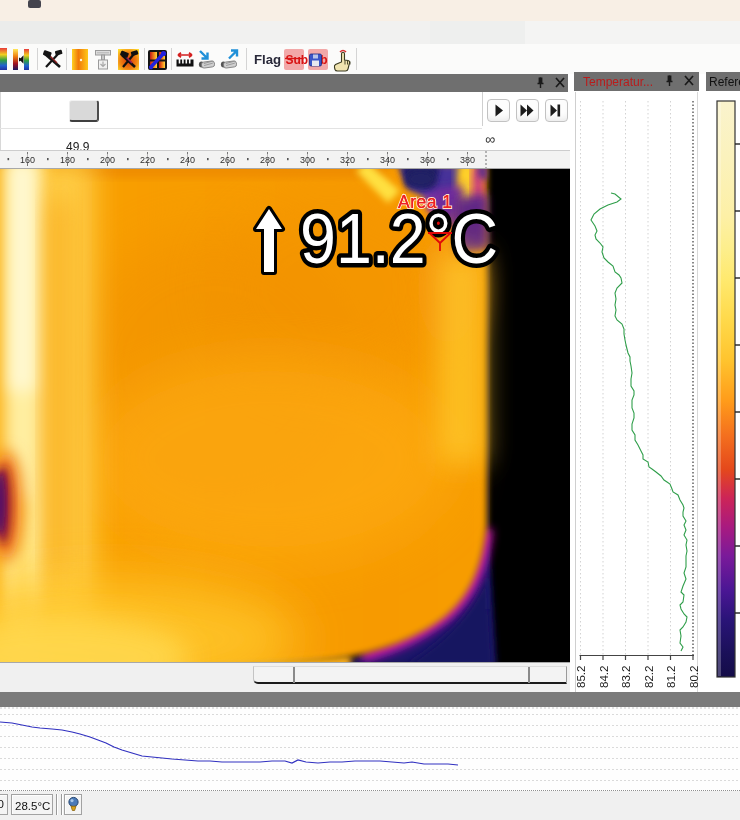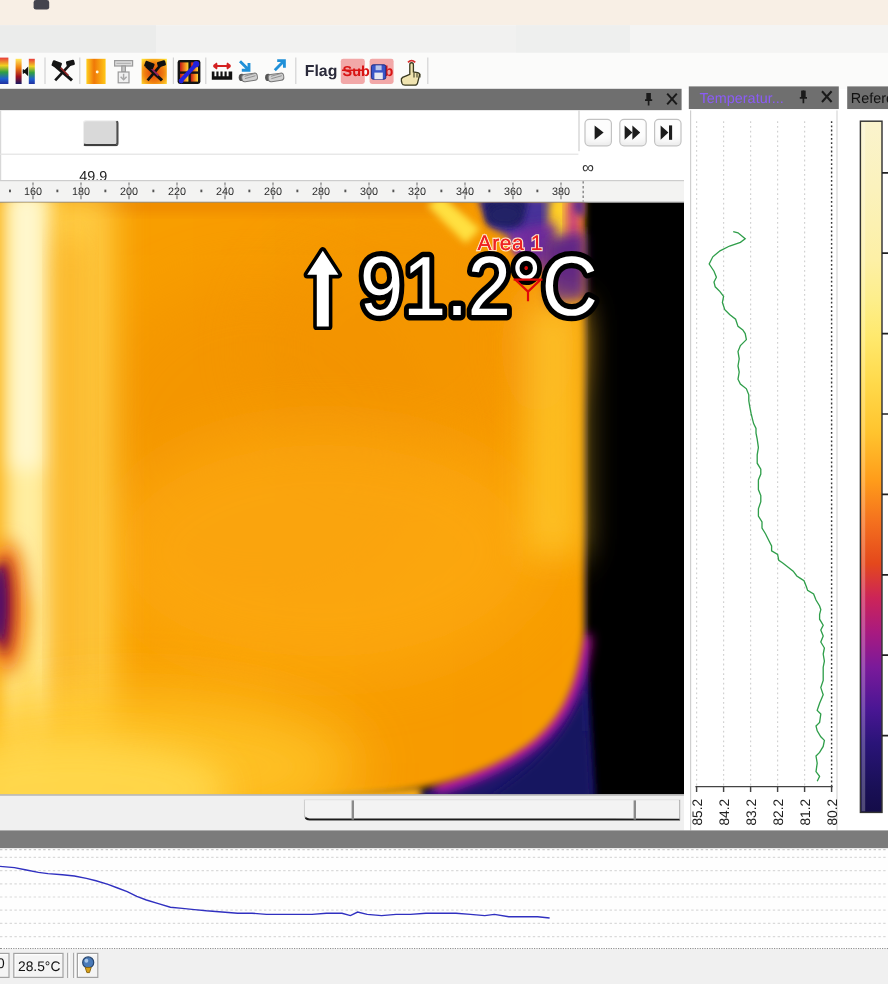--- a/index.html
+++ b/index.html
@@ -137,21 +137,21 @@
   <g>
     <path d="M340 8 q3 -3 6 0" stroke="#d83030" stroke-width="1.6" fill="none"></path>
     <path d="M341.5 10 v8 q0 0 -2.5 1 l-3.5 1.5 q-1.5 1 -1 3 l0.5 2 q0.5 1.5 2.5 1.5 l8 0 q2 0 2.5 -2 l1.5 -6 q0.5 -2 -1.5 -2.5 l-3.5 -0.5 v-6 q0 -1.7 -1.5 -1.7 q-1.5 0 -1.5 1.7 Z" fill="#f0e4b0" stroke="#3a3a20" stroke-width="1.1"></path>
     <path d="M345 16.5 v4 m2.5 -3.5 v3.5 m2.5 -3 v3" stroke="#3a3a20" stroke-width="0.9" fill="none"></path>
   </g>
 </svg>
 
 <div class="abs" style="left:0;top:74px;width:568px;height:18px;background:#6f6f6f;"></div>
 <div class="abs" style="left:574px;top:72px;width:125px;height:19px;background:#6f6f6f;"></div>
 <div class="abs" style="left:706px;top:72px;width:34px;height:19px;background:#6f6f6f;"></div>
-<div class="abs" style="left:583px;top:74.5px;font-size:12px;color:#8b5cf6;">Temperatur...</div>
+<div class="abs" style="left:583px;top:74.5px;font-size:12px;color:#b91c1c;">Temperatur...</div>
 <div class="abs" style="left:709px;top:74.5px;font-size:12px;color:#111;">Refere</div>
 
 <svg class="abs" style="left:536px;top:76px;" width="32" height="14" viewBox="0 0 32 14">
   <g stroke="#1a1a1a" stroke-width="1.4" fill="none">
     <path d="M4.5 1.5 v6 M1.5 7.5 h6 M4.5 7.5 v4.5"></path>
     <rect x="2.6" y="1.5" width="3.8" height="6" fill="#1a1a1a" stroke="none"></rect>
     <path d="M20 2 l8 9 M28 2 l-8 9" stroke-width="1.7"></path>
   </g>
 </svg>
 <svg class="abs" style="left:665px;top:74px;" width="32" height="14" viewBox="0 0 32 14">

